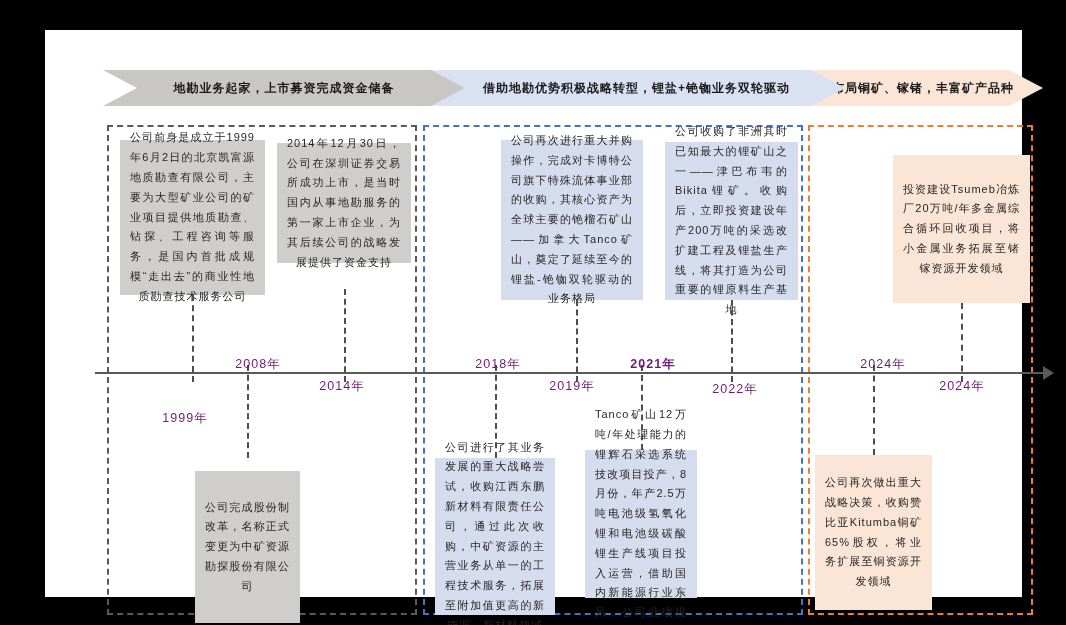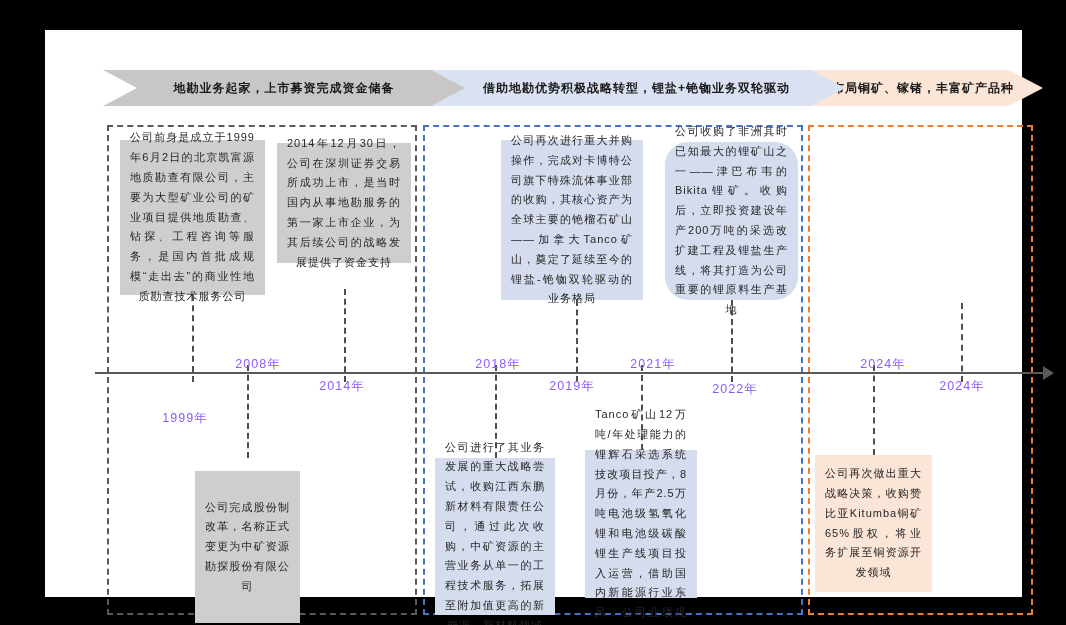--- a/index.html
+++ b/index.html
@@ -17,21 +17,21 @@
   .axis-arrow{position:absolute;left:998px;top:336px;width:0;height:0;
               border-left:11px solid #595959;border-top:7px solid transparent;border-bottom:7px solid transparent;}
   
   .evbox{position:absolute;display:flex;align-items:center;box-sizing:border-box;padding:8px 10px;}
   .evbox p{margin:0;font-size:11px;line-height:1.8;letter-spacing:1px;color:#262626;
            text-align:justify;text-align-last:center;width:100%;}
   .fill-gray{background:#d0cecd;}
   .fill-blue{background:#d4dcee;}
   .fill-orange{background:#fbe5d6;}
   .conn{position:absolute;width:0;border-left:2px dashed #4d4d4d;}
-  .yearlab{position:absolute;transform:translateX(-50%);font-size:12.5px;color:#8b5cf6;
+  .yearlab{position:absolute;transform:translateX(-50%);font-size:12.5px;color:#701a75;
            letter-spacing:1px;white-space:nowrap;background:transparent;}
 </style>
 </head>
 <body>
 
 <div class="stage">
   <div class="canvas">
 
     <div class="banner" style="left:58px;width:362px;background:#c9c7c5;z-index:3;">
       <span>地勘业务起家，上市募资完成资金储备</span>
@@ -77,31 +77,34 @@
     <div class="evbox fill-blue" style="left:456px;top:110px;width:142px;height:160px;">
       <p>公司再次进行重大并购操作，完成对卡博特公司旗下特殊流体事业部的收购，其核心资产为全球主要的铯榴石矿山——加拿大Tanco矿山，奠定了延续至今的锂盐-铯铷双轮驱动的业务格局</p>
     </div>
     <div class="conn" style="left:531px;top:270px;height:82px;"></div>
     <div class="yearlab" style="left:527px;top:348px;">2019年</div>
 
     <div class="evbox fill-blue" style="left:540px;top:420px;width:112px;height:148px;">
       <p>Tanco矿山12万吨/年处理能力的锂辉石采选系统技改项目投产，8月份，年产2.5万吨电池级氢氧化锂和电池级碳酸锂生产线项目投入运营，借助国内新能源行业东风，公司业绩规模快速增长</p>
     </div>
     <div class="conn" style="left:596px;top:335px;height:85px;"></div>
-    <div class="yearlab" style="left:608px;top:326px;">2021年</div>
+    <div class="yearlab" style="left:608px;top:326px;font-weight:bold;">2021年</div>
 
-    <div class="evbox fill-blue" style="left:620px;top:112px;width:133px;height:158px;border-radius:23px;">
+    <div class="evbox fill-blue" style="left:620px;top:112px;width:133px;height:158px;">
       <p>公司收购了非洲其时已知最大的锂矿山之一——津巴布韦的Bikita锂矿。收购后，立即投资建设年产200万吨的采选改扩建工程及锂盐生产线，将其打造为公司重要的锂原料生产基地</p>
     </div>
     <div class="conn" style="left:686px;top:270px;height:82px;"></div>
     <div class="yearlab" style="left:690px;top:351px;">2022年</div>
 
-    <div class="evbox fill-orange" style="left:770px;top:425px;width:117px;height:137px;">
+    <div class="evbox fill-orange" style="left:770px;top:425px;width:117px;height:155px;">
       <p>公司再次做出重大战略决策，收购赞比亚Kitumba铜矿65%股权，将业务扩展至铜资源开发领域</p>
     </div>
     <div class="conn" style="left:828px;top:335px;height:90px;"></div>
     <div class="yearlab" style="left:838px;top:326px;">2024年</div>
 
+    <div class="evbox fill-orange" style="left:848px;top:125px;width:137px;height:148px;">
+      <p>投资建设Tsumeb冶炼厂20万吨/年多金属综合循环回收项目，将小金属业务拓展至锗镓资源开发领域</p>
+    </div>
     <div class="conn" style="left:916px;top:273px;height:79px;"></div>
     <div class="yearlab" style="left:917px;top:348px;">2024年</div>
 
   </div>
 </div>
 
 </body></html>

